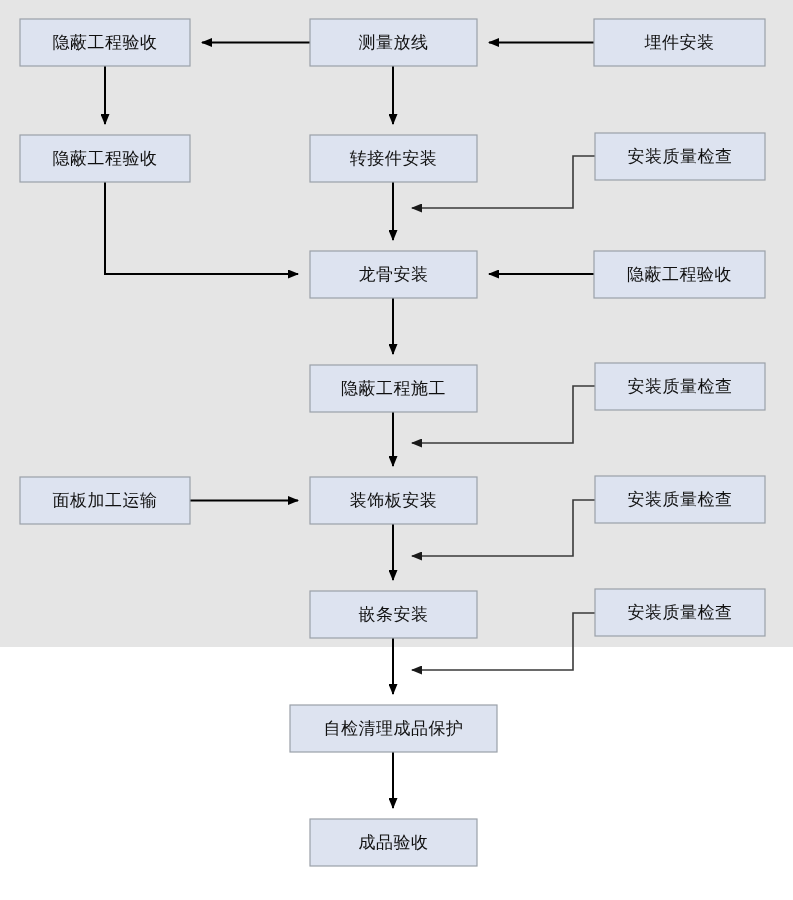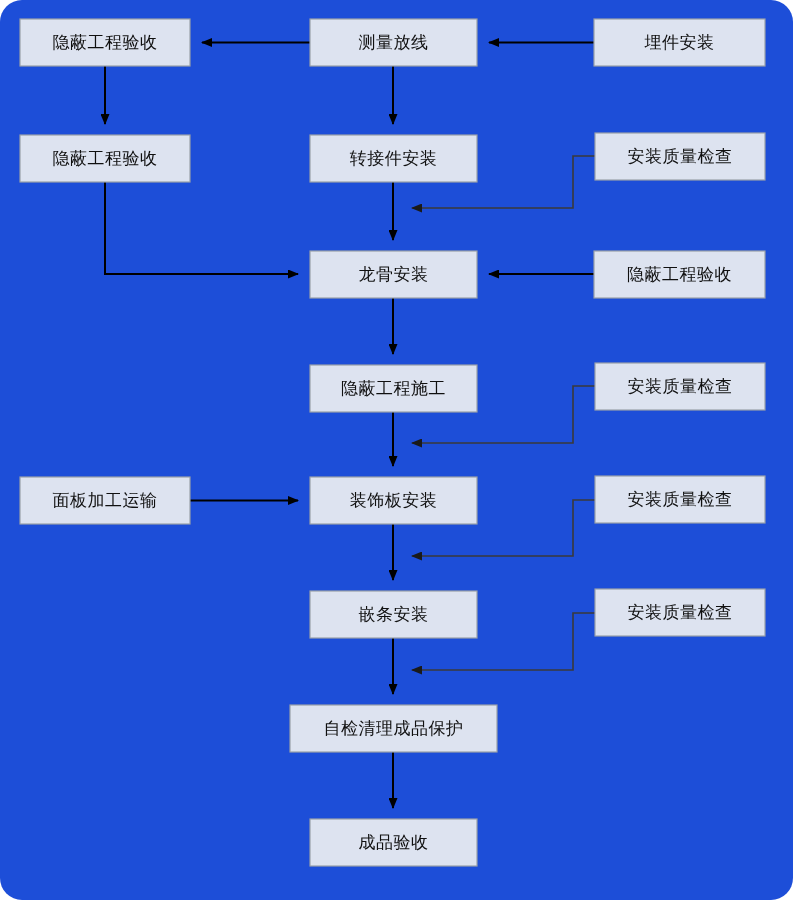--- a/index.html
+++ b/index.html
@@ -9,23 +9,22 @@
   }
   body {
     width: 793px;
     height: 900px;
     font-family: "Liberation Sans", "DejaVu Sans", sans-serif;
     overflow: hidden;
   }
   #flow-root {
     position: relative;
     width: 793px;
-    height: 900px;
-    background: #1d4ed8;
-    border-radius: 22px;
+    height: 647px;
+    background: #e5e5e5;
   }
   svg.flow-canvas {
     position: absolute;
     top: 0;
     left: 0;
     width: 793px;
     height: 900px;
   }
   .node-rect {
     fill: #dde3f0;

